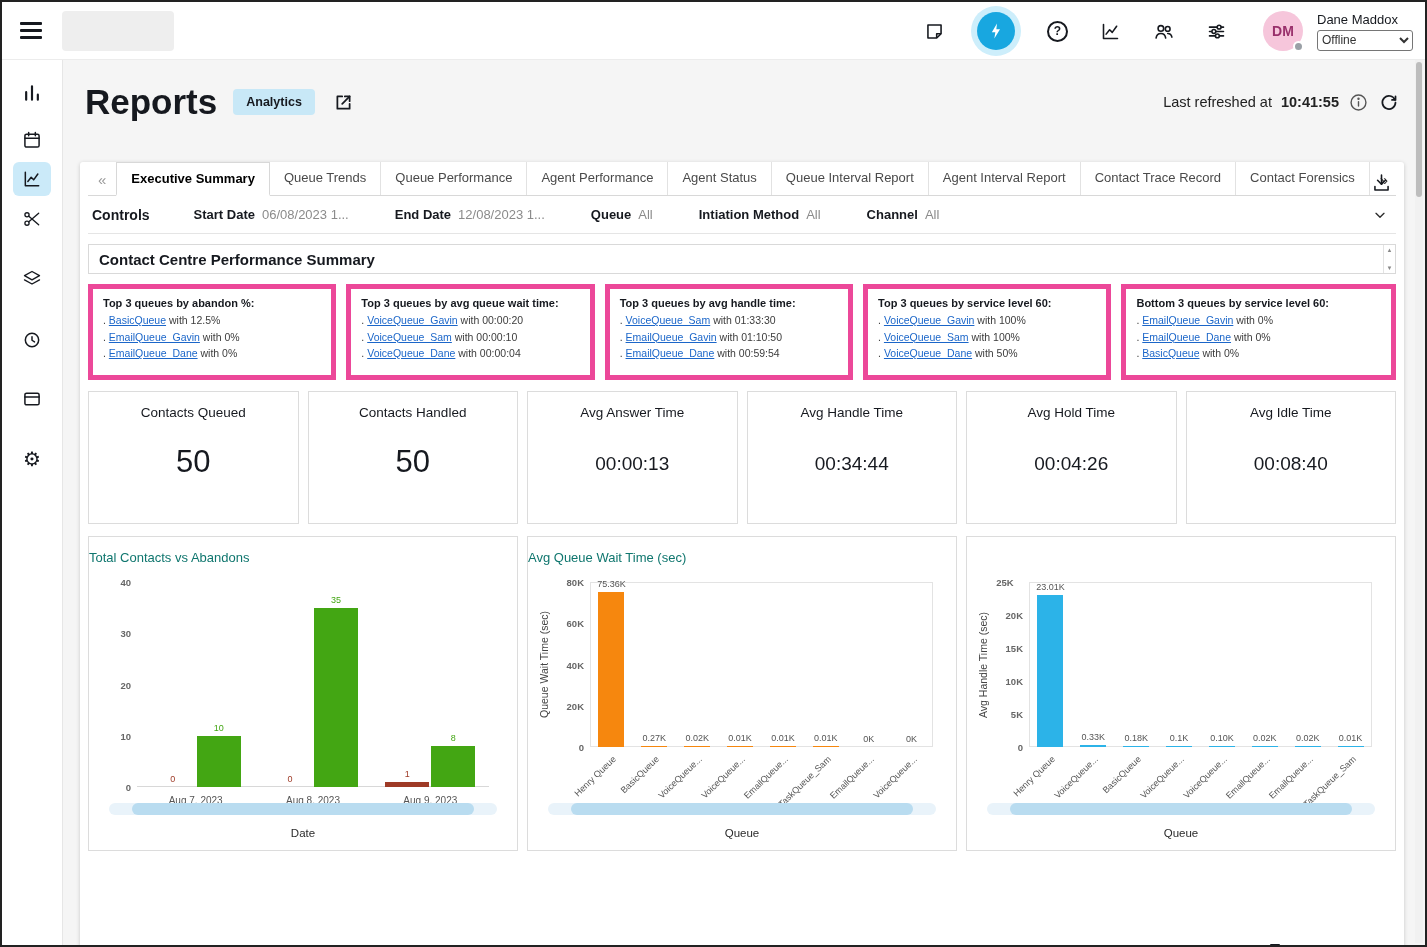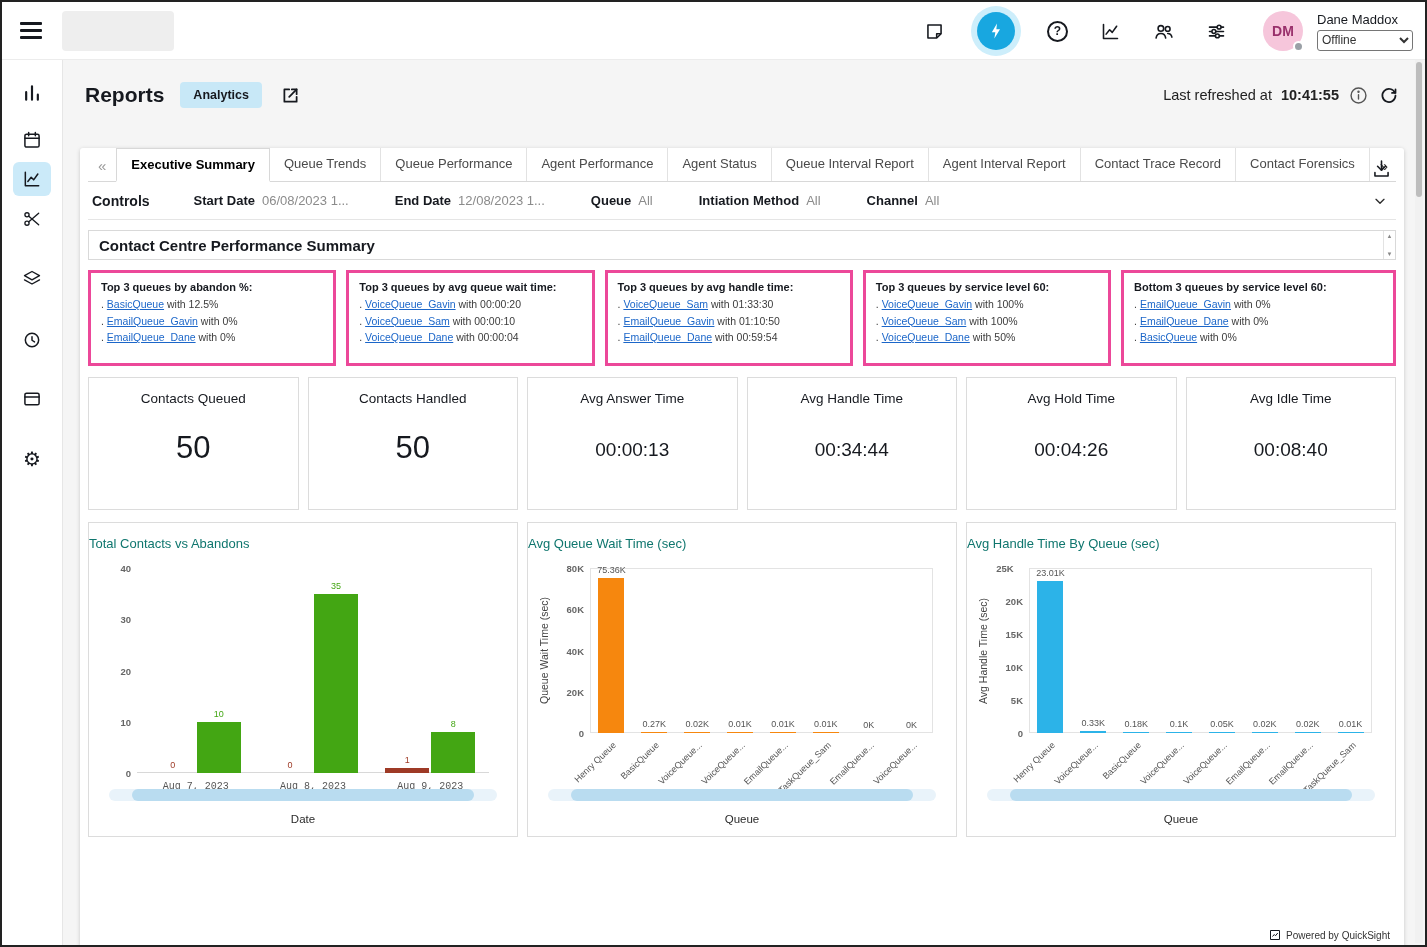--- a/index.html
+++ b/index.html
@@ -37,21 +37,21 @@
   .side-item:nth-child(1){ margin-bottom:13px; }
   .side-item:nth-child(2){ margin-bottom:5px; }
   .side-item:nth-child(3){ margin-bottom:6px; }
   .side-item:nth-child(4){ margin-bottom:26px; }
   .side-item:nth-child(5){ margin-bottom:27px; }
   .side-item:nth-child(6){ margin-bottom:25px; }
   .side-item:nth-child(7){ margin-bottom:26px; }
   
   .main { position:absolute; left:61px; top:58px; right:0; bottom:0; background:#f5f5f5; overflow:hidden; }
   .page-header { display:flex; align-items:center; padding:22px 26px 0 22px; }
-  .page-header h1 { font-size:21px; font-weight:bold; color:#16191f; }
+  .page-header h1 { font-size:35px; font-weight:bold; color:#16191f; }
   .badge { margin-left:16px; background:#c8e8f7; color:#16191f; font-size:12.5px; font-weight:bold; padding:6px 13px; border-radius:4px; }
   .ext-link { margin-left:18px; }
   .refresh-area { margin-left:auto; display:flex; align-items:center; gap:9px; font-size:14.5px; color:#222; }
   .refresh-area b { font-weight:bold; }
   
   .dashboard { margin:20px 0 0 17px; width:1324px; height:801px; background:#fff; border-radius:3px; box-shadow:0 1px 4px rgba(0,0,0,.18); position:relative; padding:0 8px; }
   .dl-row { position:absolute; top:10px; right:12px; }
   .tabbar { display:flex; align-items:flex-end; margin-top:40px; border-bottom:1px solid #d8d8d8; }
   .chev { font-size:15px; color:#9a9a9a; padding:0 10px 7px; cursor:pointer; user-select:none; }
   .chev.dark { color:#2b2b2b; margin-left:auto; }
@@ -63,40 +63,40 @@
   .filter { font-size:13px; white-space:nowrap; }
   .filter b { font-weight:bold; margin-right:7px; color:#16191f; }
   .filter .val { color:#8b8b8b; }
   .ctrl-chev { margin-left:auto; color:#2b2b2b; cursor:pointer; display:flex; }
   .ctrl-chev svg { width:16px; height:16px; }
   
   .summary-title { margin-top:10px; border:1px solid #d9d9d9; height:30px; display:flex; align-items:center; padding-left:10px; font-size:15px; position:relative; }
   .summary-title b { font-weight:bold; }
   .mini-scroll { position:absolute; right:0; top:0; bottom:0; width:12px; border-left:1px solid #e3e3e3; display:flex; flex-direction:column; justify-content:space-between; align-items:center; font-size:6px; color:#888; padding:2px 0; cursor:pointer; }
   .summary-cards { display:flex; gap:10px; margin-top:10px; height:96px; }
-  .sum-card { flex:1; border:3px solid #ec4899; padding:8px 10px; overflow:hidden; background:#fff; }
+  .sum-card { flex:1; border:5px solid #ec4899; padding:8px 10px; overflow:hidden; background:#fff; }
   .sum-card:last-child { flex:1.12; }
   .sum-title { font-size:11px; font-weight:bold; color:#16191f; margin-bottom:5px; }
   .sum-item { font-size:10.5px; color:#3c3c3c; margin-top:4.5px; white-space:nowrap; }
   .qlink { color:#1b66c9; text-decoration:underline; cursor:pointer; }
   
   .kpi-row { display:flex; gap:9px; margin-top:11px; height:133px; }
   .kpi { flex:1; border:1px solid #dcdcdc; text-align:center; padding-top:13px; background:#fff; }
   .kpi-label { font-size:13.5px; color:#16191f; }
   .kpi-value.big { font-size:31px; margin-top:24px; }
   .kpi-value.small { font-size:19px; margin-top:33px; }
   
   .charts-row { display:flex; gap:9px; margin-top:12px; }
   .chart-card { flex:1; border:1px solid #dcdcdc; height:315px; position:relative; overflow:hidden; background:#fff; }
   .chart-title { text-align:left; font-size:13px; color:#0f766e; margin-top:13px; }
   .ytick { position:absolute; font-size:9.5px; color:#666; text-align:right;font-weight:bold; }
   .chart-plot { position:absolute; }
   .bar { position:absolute; cursor:pointer; }
   .bar-label { position:absolute; font-size:9px; color:#555; text-align:center; white-space:nowrap; }
-  .xlab { position:absolute; font-size:10px; color:#555; text-align:center; white-space:nowrap;font-family:Liberation Mono, monospace; }
+  .xlab { position:absolute; font-size:10px; color:#555; text-align:center; white-space:nowrap; }
   .xlab-rot { position:absolute; font-size:9px; color:#555; width:84px; text-align:right; transform:rotate(-44deg); transform-origin:100% 0; white-space:nowrap; }
   .chart-scroll { position:absolute; height:12px; background:#e9f3fa; border-radius:6px; }
   .chart-scroll .thumb { position:absolute; left:6%; width:88%; top:0; height:100%; background:#b9dcf0; border-radius:6px; cursor:pointer; }
   .chart-xtitle { position:absolute; left:0; width:100%; text-align:center; font-size:11.5px; color:#2b2b2b; }
   .chart-ylabel { position:absolute; writing-mode:vertical-rl; transform:rotate(180deg); font-size:10.5px; color:#444; text-align:center; width:14px; }
   
   .powered { position:absolute; bottom:8px; right:14px; font-size:10px; color:#333; display:flex; align-items:center; gap:5px; }
   .page-scrollbar { position:absolute; right:2px; top:58px; bottom:2px; width:8px; background:#f1f1f1; z-index:9; }
   .page-scrollbar .thumb { margin:2px 1px; height:135px; background:#bdbdbd; border-radius:4px; }
 </style>
@@ -418,21 +418,20 @@
           <div class="bar-label" style="left: 310.688px; width: 60px; top: 197px; color: rgb(85, 85, 85);">0K</div>
           <div class="xlab-rot" style="left: 256.688px; top: 217px;">EmailQueue...</div>
           <div class="bar-label" style="left: 353.562px; width: 60px; top: 197px; color: rgb(85, 85, 85);">0K</div>
           <div class="xlab-rot" style="left: 299.562px; top: 217px;">VoiceQueue...</div>
           <div class="chart-scroll" style="left: 20px; right: 20px; top: 266px;">
             <div class="thumb"></div>
           </div>
           <div class="chart-xtitle" style="top: 290px;">Queue</div>
         </div>
         <div class="chart-card">
-          <div class="chart-title">Avg Handle Time By Queue (sec)</div>
           <div class="chart-ylabel" style="left: 10px; top: 45px; height: 165px;">Avg Handle Time (sec)</div>
           <div class="chart-plot" style="left: 62px; top: 45px; width: 343px; height: 165px; border: 1px solid rgb(227, 227, 227);"></div>
           <div class="ytick" style="left: 20px; width: 36px; top: 205px;">0</div>
           <div class="ytick" style="left: 20px; width: 36px; top: 172px;">5K</div>
           <div class="ytick" style="left: 20px; width: 36px; top: 139px;">10K</div>
           <div class="ytick" style="left: 20px; width: 36px; top: 106px; text-align: right;">15K</div>
           <div class="ytick" style="left: 20px; width: 36px; top: 73px;">20K</div>
           <div class="ytick" style="left: 20px; width: 36px; top: 40px; text-align: center;">25K</div>
           <div class="bar" style="left: 70.4375px; width: 26px; top: 58px; height: 152px; background: rgb(44, 179, 232);"></div>
           <div class="bar-label" style="left: 53.4375px; width: 60px; top: 45px; color: rgb(85, 85, 85);">23.01K</div>
@@ -440,21 +439,21 @@
           <div class="bar" style="left: 113.312px; width: 26px; top: 208px; height: 2px; background: rgb(44, 179, 232);"></div>
           <div class="bar-label" style="left: 96.3125px; width: 60px; top: 195px; color: rgb(85, 85, 85);">0.33K</div>
           <div class="xlab-rot" style="left: 42.3125px; top: 217px;">VoiceQueue...</div>
           <div class="bar" style="left: 156.188px; width: 26px; top: 209px; height: 1px; background: rgb(44, 179, 232);"></div>
           <div class="bar-label" style="left: 139.188px; width: 60px; top: 196px; color: rgb(85, 85, 85);">0.18K</div>
           <div class="xlab-rot" style="left: 85.1875px; top: 217px;">BasicQueue</div>
           <div class="bar" style="left: 199.062px; width: 26px; top: 209px; height: 1px; background: rgb(44, 179, 232);"></div>
           <div class="bar-label" style="left: 182.062px; width: 60px; top: 196px; color: rgb(85, 85, 85);">0.1K</div>
           <div class="xlab-rot" style="left: 128.062px; top: 217px;">VoiceQueue...</div>
           <div class="bar" style="left: 241.938px; width: 26px; top: 209px; height: 1px; background: rgb(44, 179, 232);"></div>
-          <div class="bar-label" style="left: 224.938px; width: 60px; top: 196px; color: rgb(85, 85, 85);">0.05K</div>
+          <div class="bar-label" style="left: 224.938px; width: 60px; top: 196px; color: rgb(85, 85, 85);">0.10K</div>
           <div class="xlab-rot" style="left: 170.938px; top: 217px;">VoiceQueue...</div>
           <div class="bar" style="left: 284.812px; width: 26px; top: 209px; height: 1px; background: rgb(44, 179, 232);"></div>
           <div class="bar-label" style="left: 267.812px; width: 60px; top: 196px; color: rgb(85, 85, 85);">0.02K</div>
           <div class="xlab-rot" style="left: 213.812px; top: 217px;">EmailQueue...</div>
           <div class="bar" style="left: 327.688px; width: 26px; top: 209px; height: 1px; background: rgb(44, 179, 232);"></div>
           <div class="bar-label" style="left: 310.688px; width: 60px; top: 196px; color: rgb(85, 85, 85);">0.02K</div>
           <div class="xlab-rot" style="left: 256.688px; top: 217px;">EmailQueue...</div>
           <div class="bar" style="left: 370.562px; width: 26px; top: 209px; height: 1px; background: rgb(44, 179, 232);"></div>
           <div class="bar-label" style="left: 353.562px; width: 60px; top: 196px; color: rgb(85, 85, 85);">0.01K</div>
           <div class="xlab-rot" style="left: 299.562px; top: 217px;">TaskQueue_Sam</div>

